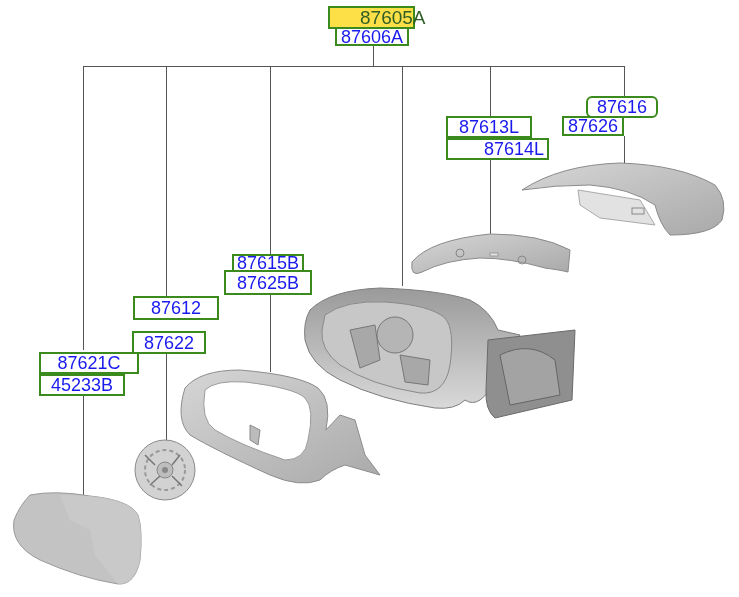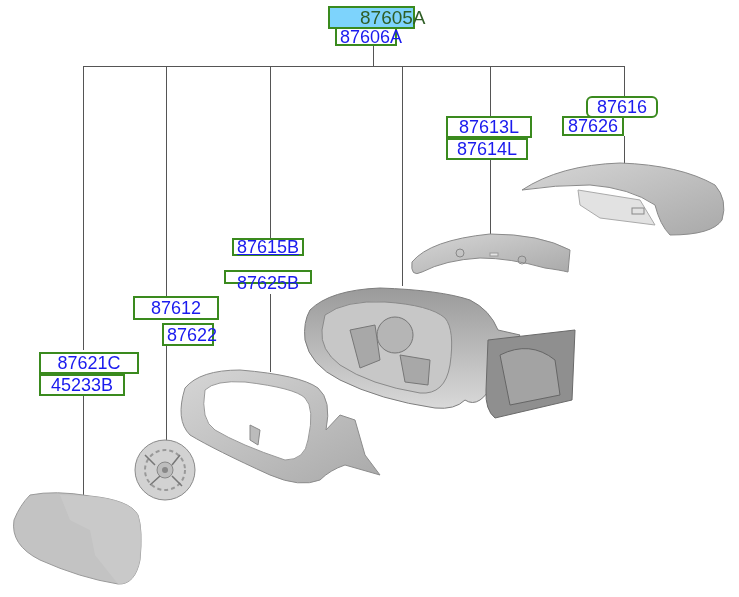--- a/index.html
+++ b/index.html
@@ -12,21 +12,21 @@
     background: #ffffff;
     color: #1a1aee;
     font-size: 18px;
     line-height: 17px;
     text-align: center;
     padding: 0 3px;
     white-space: nowrap;
     cursor: pointer;
   }
   .label.highlight {
-    background: #7dd3fc;
+    background: #fde047;
     color: #2f5e26;
     border-color: #3a8a1e;
     padding-left: 30px;
   }
   .line { position: absolute; background: #555555; }
 </style>
 </head>
 <body>
 
 <div id="diagram">
@@ -93,30 +93,30 @@
     </g>
 
     <g>
       <path d="M522 190 Q560 165 620 163 Q680 165 715 185 Q728 200 722 220 Q712 235 670 235 Q660 225 655 205 Q630 188 590 185 Q555 185 522 190 Z" fill="url(#g1)" stroke="#8a8a8a"></path>
       <path d="M578 190 L640 200 L655 225 L600 218 L580 205 Z" fill="#e2e2e2" stroke="#aaa"></path>
       <rect x="632" y="208" width="12" height="6" fill="none" stroke="#888"></rect>
     </g>
   </svg>
 
   <div class="label highlight" style="left:328px;top:6px;width:87px;height:23px;font-size:19px;line-height:20px;">87605A</div>
-  <div class="label" style="left:335px;top:27px;width:62px;height:19px;font-size:18px;line-height:16px;">87606A</div>
+  <div class="label" style="left:335px;top:27px;width:74px;height:19px;font-size:18px;line-height:16px;">87606A</div>
 
   <div class="label" style="left:586px;top:96px;width:72px;height:22px;line-height:19px;border-radius:6px;">87616</div>
   <div class="label" style="left:562px;top:116px;width:62px;height:20px;line-height:17px;">87626</div>
 
   <div class="label" style="left:446px;top:116px;width:86px;height:22px;line-height:19px;">87613L</div>
-  <div class="label" style="left:446px;top:138px;width:82px;height:22px;line-height:19px;">87614L</div>
+  <div class="label" style="left:446px;top:138px;width:103px;height:22px;line-height:19px;text-align:right;">87614L</div>
 
-  <div class="label" style="left:232px;top:238px;width:72px;height:18px;line-height:15px;text-decoration:underline;">87615B</div>
-  <div class="label" style="left:224px;top:270px;width:88px;height:14px;line-height:22px;text-align:center;">87625B</div>
+  <div class="label" style="left:232px;top:254px;width:72px;height:18px;line-height:15px;">87615B</div>
+  <div class="label" style="left:224px;top:270px;width:88px;height:25px;line-height:22px;text-align:center;">87625B</div>
 
   <div class="label" style="left:133px;top:296px;width:86px;height:24px;line-height:21px;">87612</div>
-  <div class="label" style="left:132px;top:323px;width:52px;height:23px;line-height:20px;margin-left:30px;">87622</div>
+  <div class="label" style="left:132px;top:331px;width:74px;height:23px;line-height:20px;">87622</div>
 
   <div class="label" style="left:39px;top:352px;width:100px;height:22px;line-height:19px;">87621C</div>
   <div class="label" style="left:39px;top:374px;width:86px;height:22px;line-height:19px;">45233B</div>
 
 </div>
 
 </body></html>

